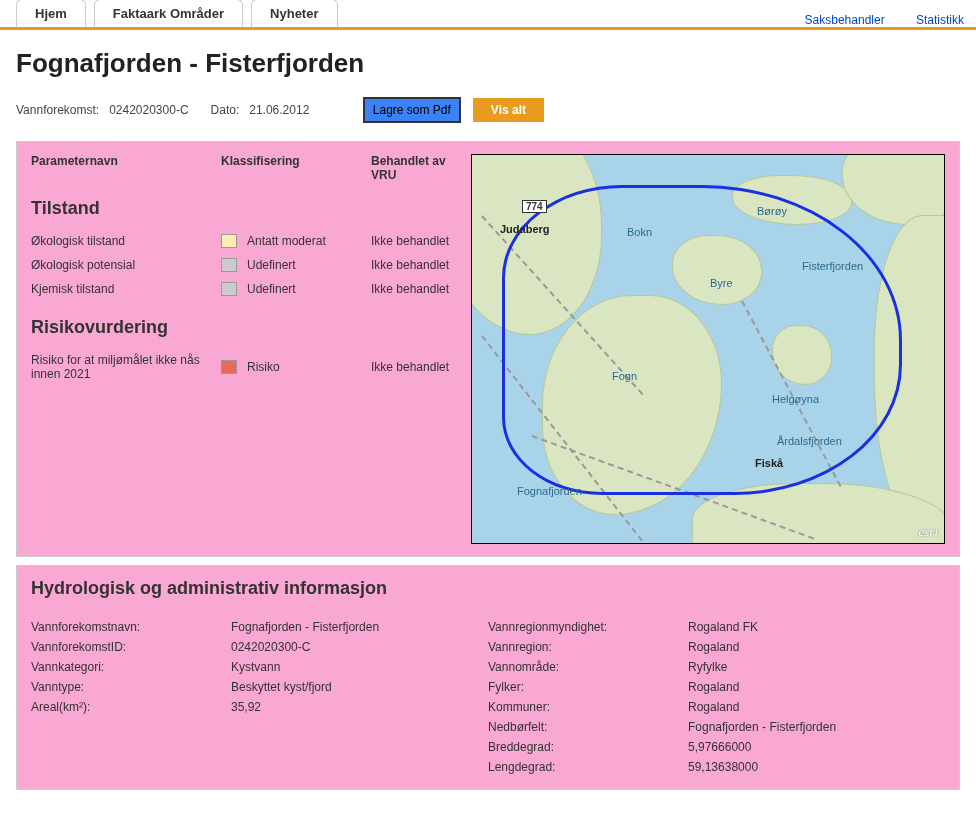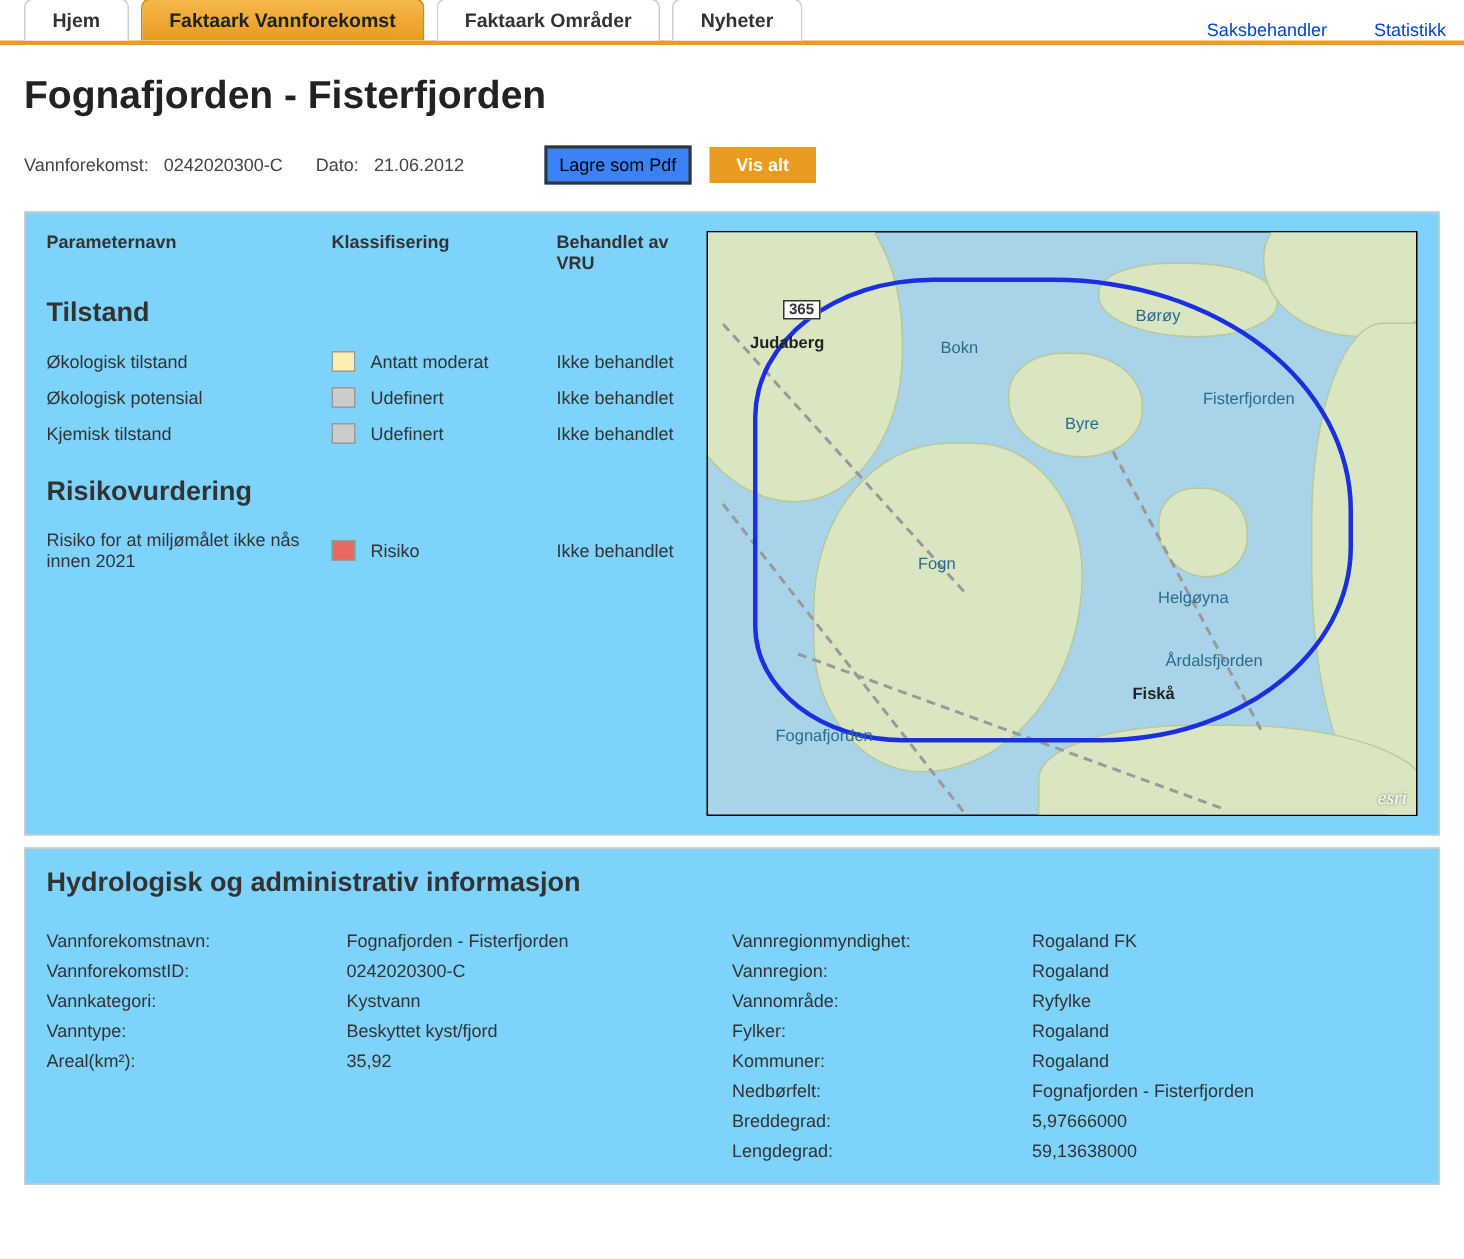--- a/index.html
+++ b/index.html
@@ -13,21 +13,21 @@
 
   .header-row { display:flex; align-items:flex-start; }
   .header-left { flex:0 0 560px; padding: 18px 16px 10px 16px; }
   .page-title { font-size:26px; font-weight:bold; color:#222; margin-bottom:18px; }
   .meta-row { display:flex; align-items:center; font-size:12px; color:#444; }
   .meta-label { margin-right:10px; }
   .meta-val { margin-right:22px; }
   .pdf-btn { margin-left:auto; border:2px solid #333; background:#3b82f6; padding:4px 8px; font-size:12px; cursor:pointer; }
   .visalt { margin-left:12px; background:#e89b1f; color:#fff; border:none; padding:5px 18px; font-size:12px; font-weight:bold; cursor:pointer; }
 
-  .panel { border:1px solid #ccc; margin:8px 16px; background:#7dd3fc; padding:12px 14px; }
+  .panel { border:1px solid #ccc; margin:8px 16px; background:#f9a8d4; padding:12px 14px; }
   .panel-top { display:flex; }
   .left-col { flex:0 0 440px; }
   .map-col { flex:1; }
 
   .thead { display:flex; font-weight:bold; font-size:12px; margin-bottom:10px; }
   .thead .c1 { flex:0 0 190px; }
   .thead .c2 { flex:0 0 150px; }
   .thead .c3 { flex:1; }
 
   .section-h { font-size:18px; font-weight:bold; margin:16px 0 10px 0; }
@@ -55,21 +55,20 @@
   .hydro-col { flex:1; }
   .kv { display:flex; font-size:12px; padding:3px 0; }
   .kv .k { flex:0 0 200px; color:#333; }
   .kv .v { flex:1; color:#333; }
 </style>
 </head>
 <body>
 
 <div class="topnav">
   <div class="tab">Hjem</div>
-  <div class="tab active">Faktaark Vannforekomst</div>
   <div class="tab">Faktaark Områder</div>
   <div class="tab">Nyheter</div>
   <div class="toplinks">
     <a href="#">Saksbehandler</a>
     <a href="#">Statistikk</a>
   </div>
 </div>
 
 <div class="header-row">
   <div class="header-left">
@@ -147,21 +146,21 @@
         <div class="map-land" style="left:220px;bottom:-30px;width:260px;height:90px;border-radius:40% 50% 30% 30%;"></div>
         <div class="map-land" style="left:300px;top:170px;width:60px;height:60px;"></div>
 
         <div class="dash" style="left:10px;top:60px;width:240px;transform:rotate(48deg);"></div>
         <div class="dash" style="left:10px;top:180px;width:260px;transform:rotate(52deg);"></div>
         <div class="dash" style="left:60px;top:280px;width:300px;transform:rotate(20deg);"></div>
         <div class="dash" style="left:270px;top:145px;width:210px;transform:rotate(62deg);"></div>
 
         <div class="map-poly" style="left:30px;top:30px;width:400px;height:310px;border-radius:30% 50% 42% 25%;"></div>
 
-        <div class="road-sign" style="left:50px;top:45px;">365</div>
+        <div class="road-sign" style="left:50px;top:45px;">774</div>
         <div class="map-town" style="left:28px;top:68px;">Judaberg</div>
         <div class="map-town" style="left:283px;top:302px;">Fiskå</div>
 
         <div class="map-label" style="left:155px;top:71px;">Bokn</div>
         <div class="map-label" style="left:238px;top:122px;">Byre</div>
         <div class="map-label" style="left:330px;top:105px;">Fisterfjorden</div>
         <div class="map-label" style="left:140px;top:215px;">Fogn</div>
         <div class="map-label" style="left:300px;top:238px;">Helgøyna</div>
         <div class="map-label" style="left:305px;top:280px;">Årdalsfjorden</div>
         <div class="map-label" style="left:45px;top:330px;">Fognafjorden</div>

